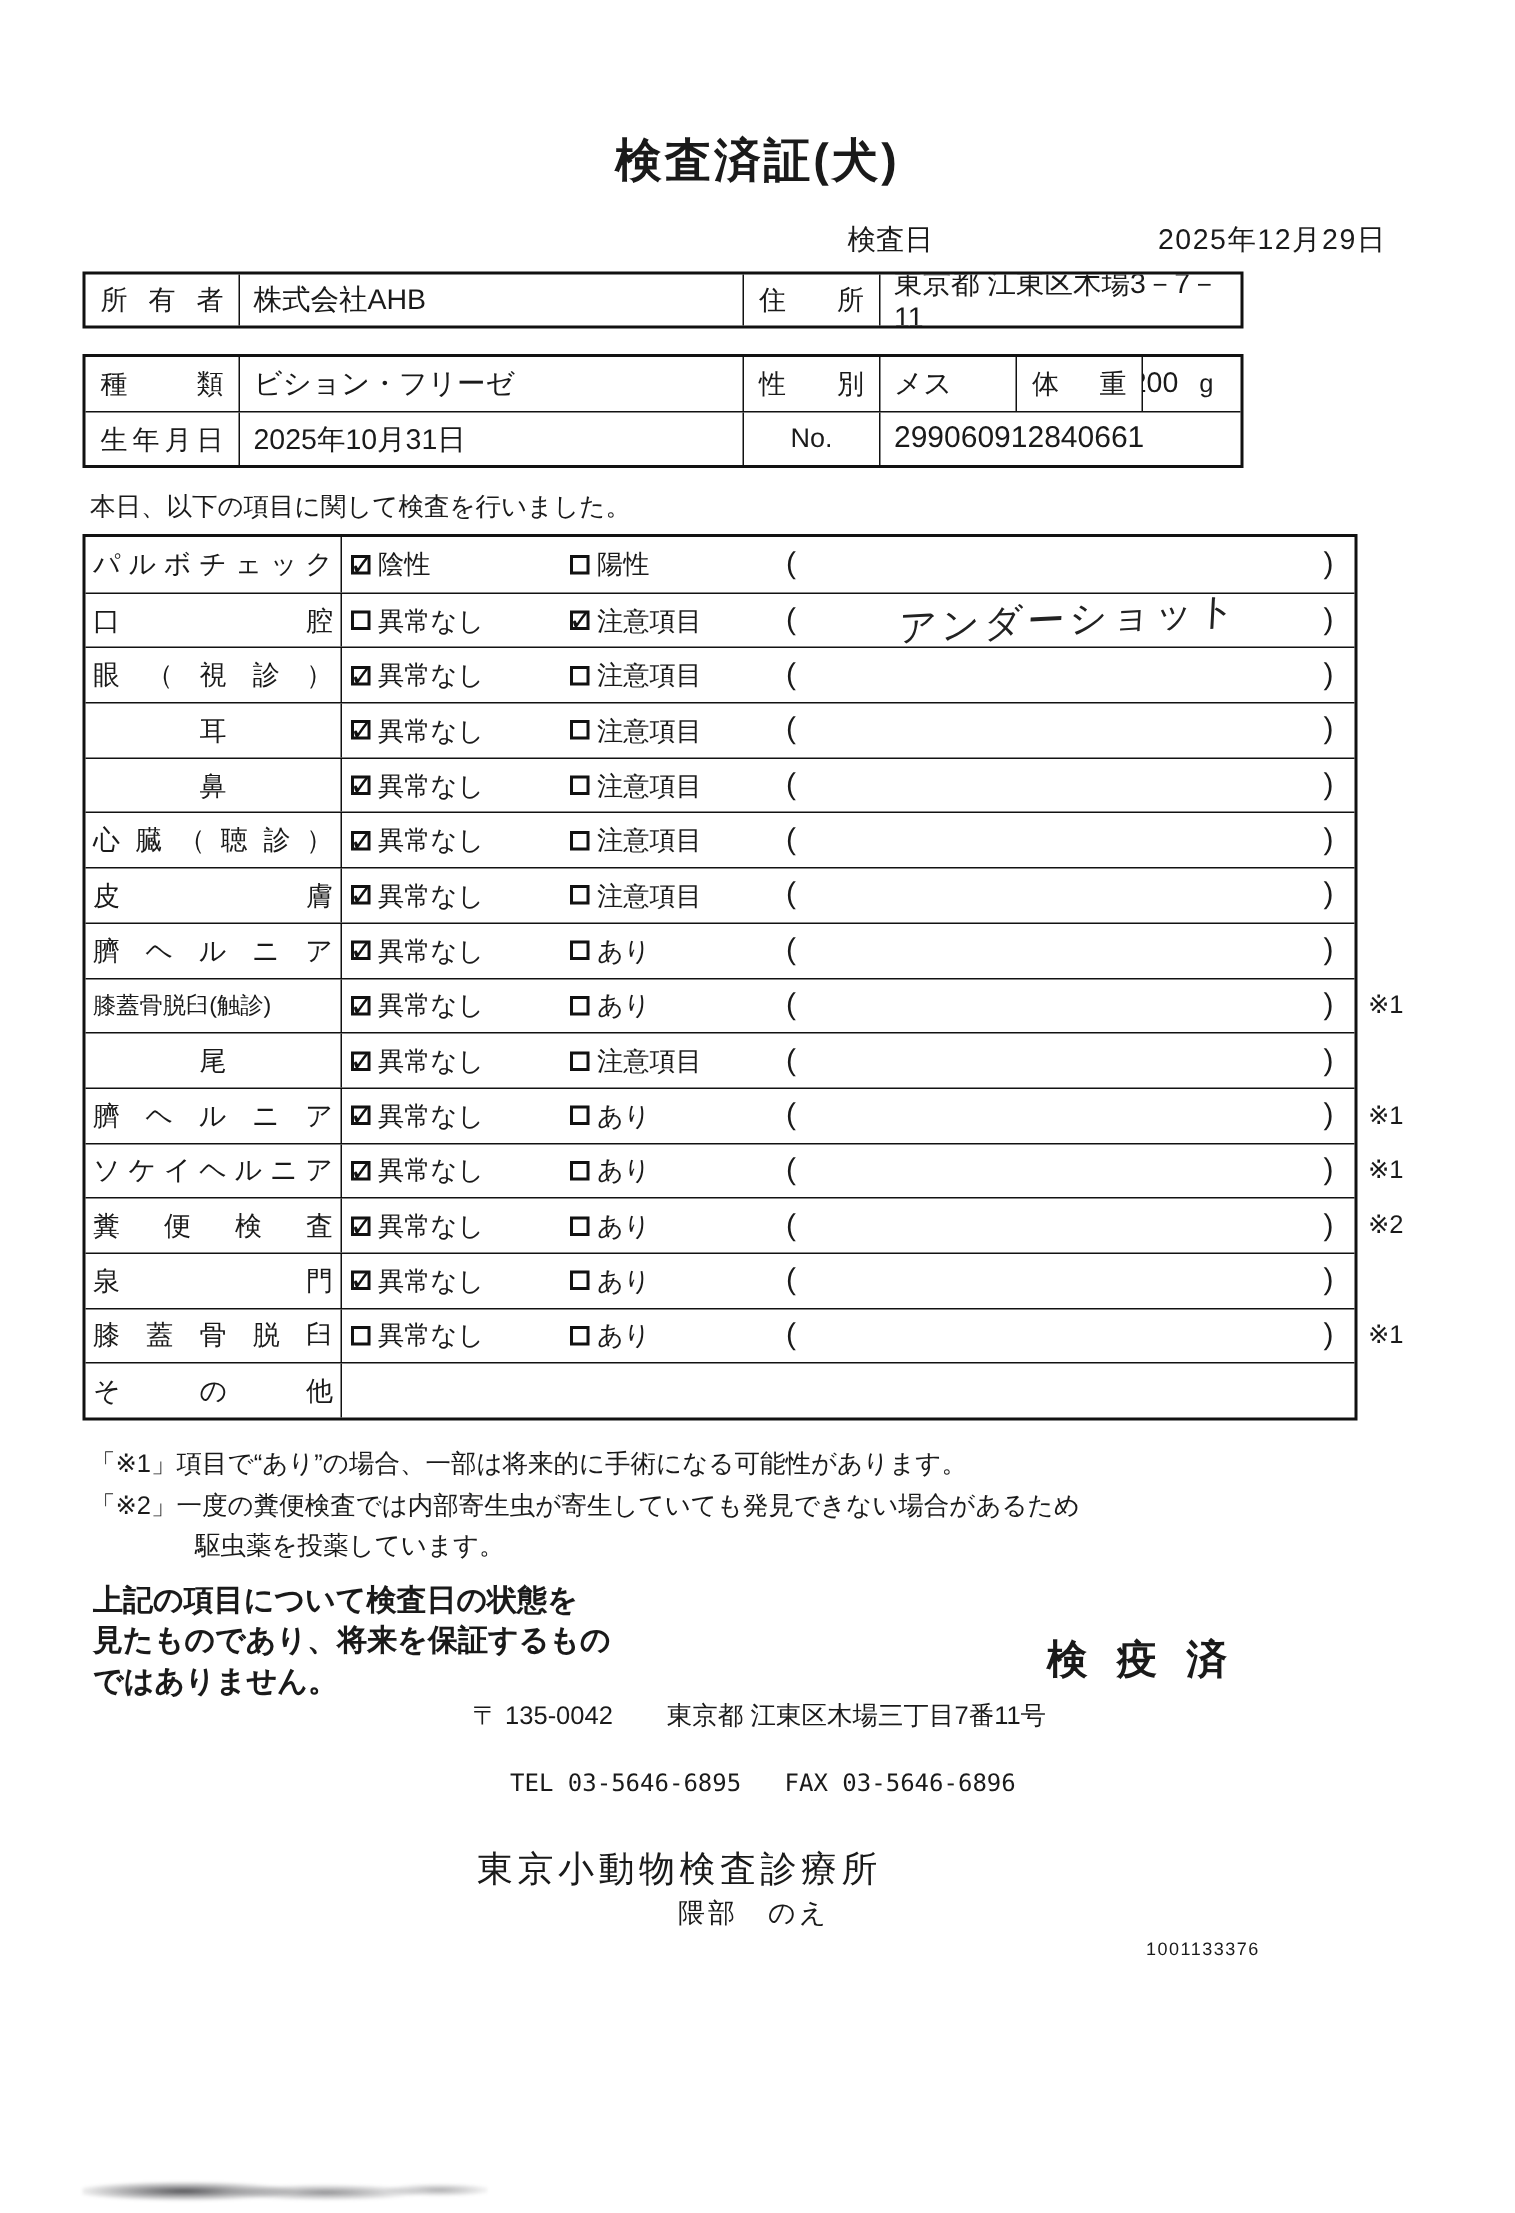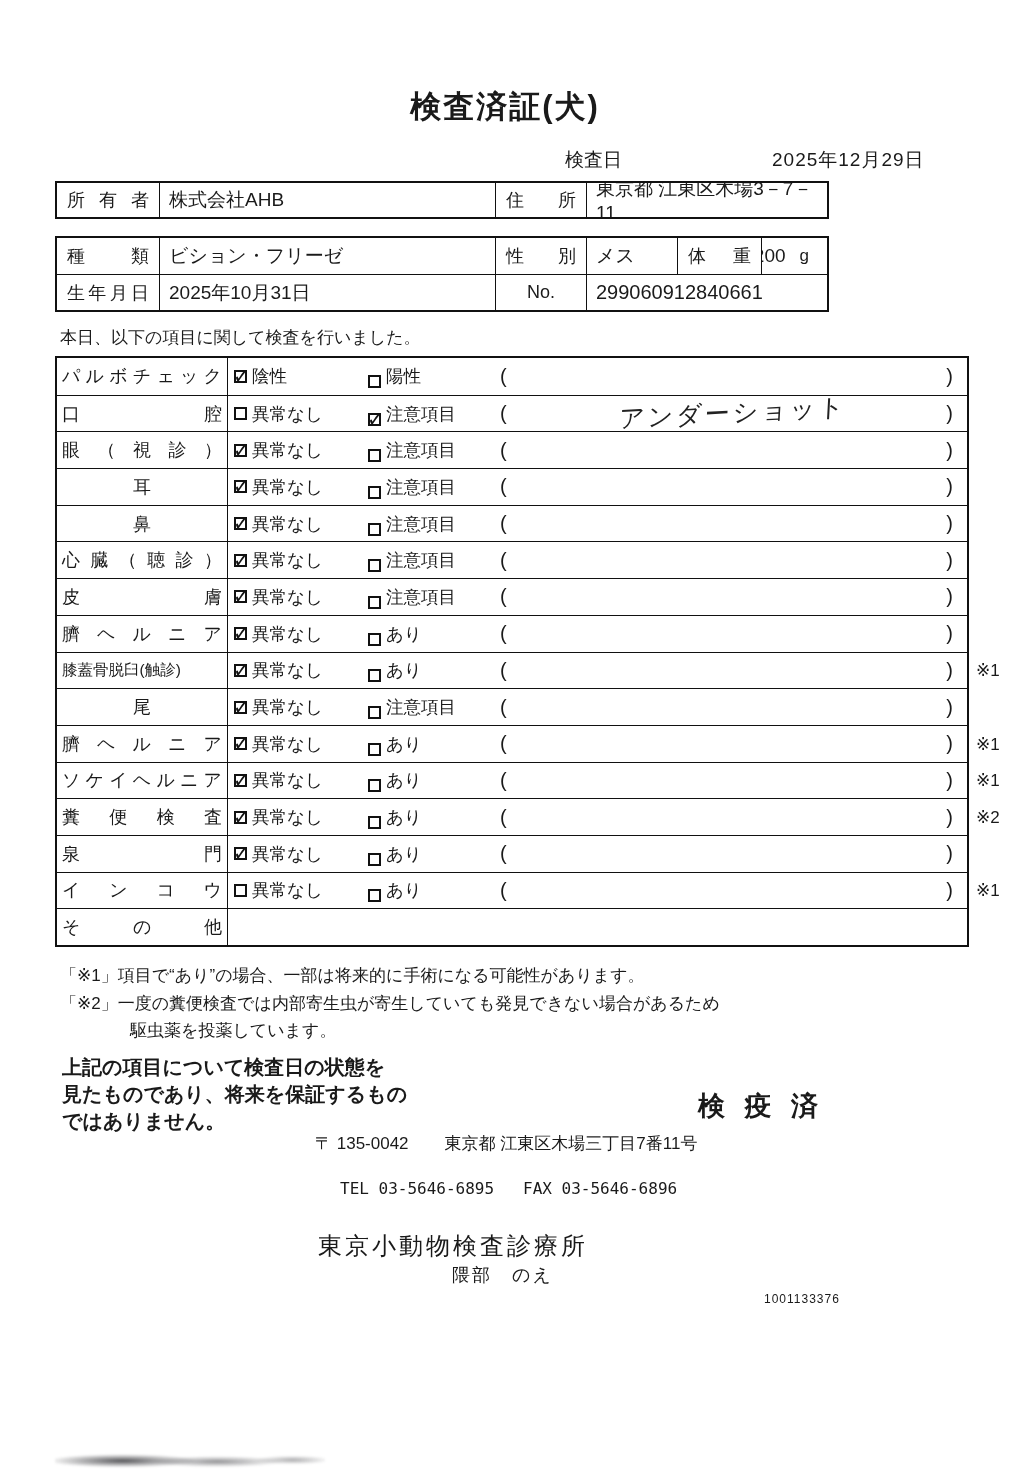--- a/index.html
+++ b/index.html
@@ -33,31 +33,31 @@
   .val { font-size:19px; padding-left:9px; }
   .w-103 { width:103px; } .w-336 { width:336px; } .w-91 { width:91px; } .w-84 { width:84px; }
   .grow { flex:1; }
   .weight-cell { justify-content:flex-end; padding-right:18px; }
   .weight-unit { font-size:17px; margin-left:14px; }
 
   
   #intro { top:326px; left:60px; font-size:17px; }
 
   
-  #exam-table { top:356px; left:55px; width:914px; border:2px solid #111; }
+  #exam-table { top:356px; left:55px; width:850px; border:2px solid #111; }
   .exam-row { position:relative; display:flex; height:36.7px; align-items:stretch; }
   .exam-row + .exam-row { border-top:1px solid #111; }
   .exam-label-cell { width:171px; border-right:1px solid #111; display:flex; align-items:center; padding:0 5px; }
   .exam-label { display:inline-block; width:100%; font-size:18px; text-align:justify; text-align-last:justify; }
   .exam-label.single { text-align:center; text-align-last:center; }
   .exam-label.tight { font-size:15.5px; text-align:left; text-align-last:left; letter-spacing:0; }
-  .exam-opts { flex:1; display:flex; align-items:center; padding-left:6px; }
+  .exam-opts { flex:1; display:flex; align-items:center; padding-left:6px;gap:12px; }
   .exam-opt { display:flex; align-items:center; }
   .exam-opt:nth-child(1) { width:134px; }
-  .exam-opt:nth-child(2) { width:130px;align-items:flex-end; }
+  .exam-opt:nth-child(2) { width:130px; }
   .checkbox { position:relative; display:inline-block; width:13px; height:13px; border:2px solid #111; margin-right:5px; flex:0 0 auto; }
   .checkbox.checked::after {
     content:"✓"; position:absolute; left:-3px; top:-8px;
     font-size:20px; font-weight:bold; color:#111;
   }
   .opt-label { font-size:17.5px; }
   .paren-area { position:relative; flex:1; display:flex; align-items:center; justify-content:space-between; padding:0 14px 0 2px; font-size:20px; }
   .hand-note {
     position:absolute; left:50%; top:50%;
     transform:translate(-50%,-54%) rotate(-3deg) skewX(-6deg);
@@ -439,21 +439,21 @@
       <span class="paren-area">
         <span class="paren">(</span>
         <span class="hand-note"></span>
         <span class="paren">)</span>
       </span>
     </div>
     <span class="row-mark"></span>
   </div>
       <div class="exam-row">
     <div class="exam-label-cell">
-      <span class="exam-label">インコウ</span>
+      <span class="exam-label">膝蓋骨脱臼</span>
     </div>
     <div class="exam-opts">
       <span class="exam-opt">
         <span class="checkbox"></span>
         <span class="opt-label">異常なし</span>
       </span>
       <span class="exam-opt">
         <span class="checkbox"></span>
         <span class="opt-label">あり</span>
       </span>

